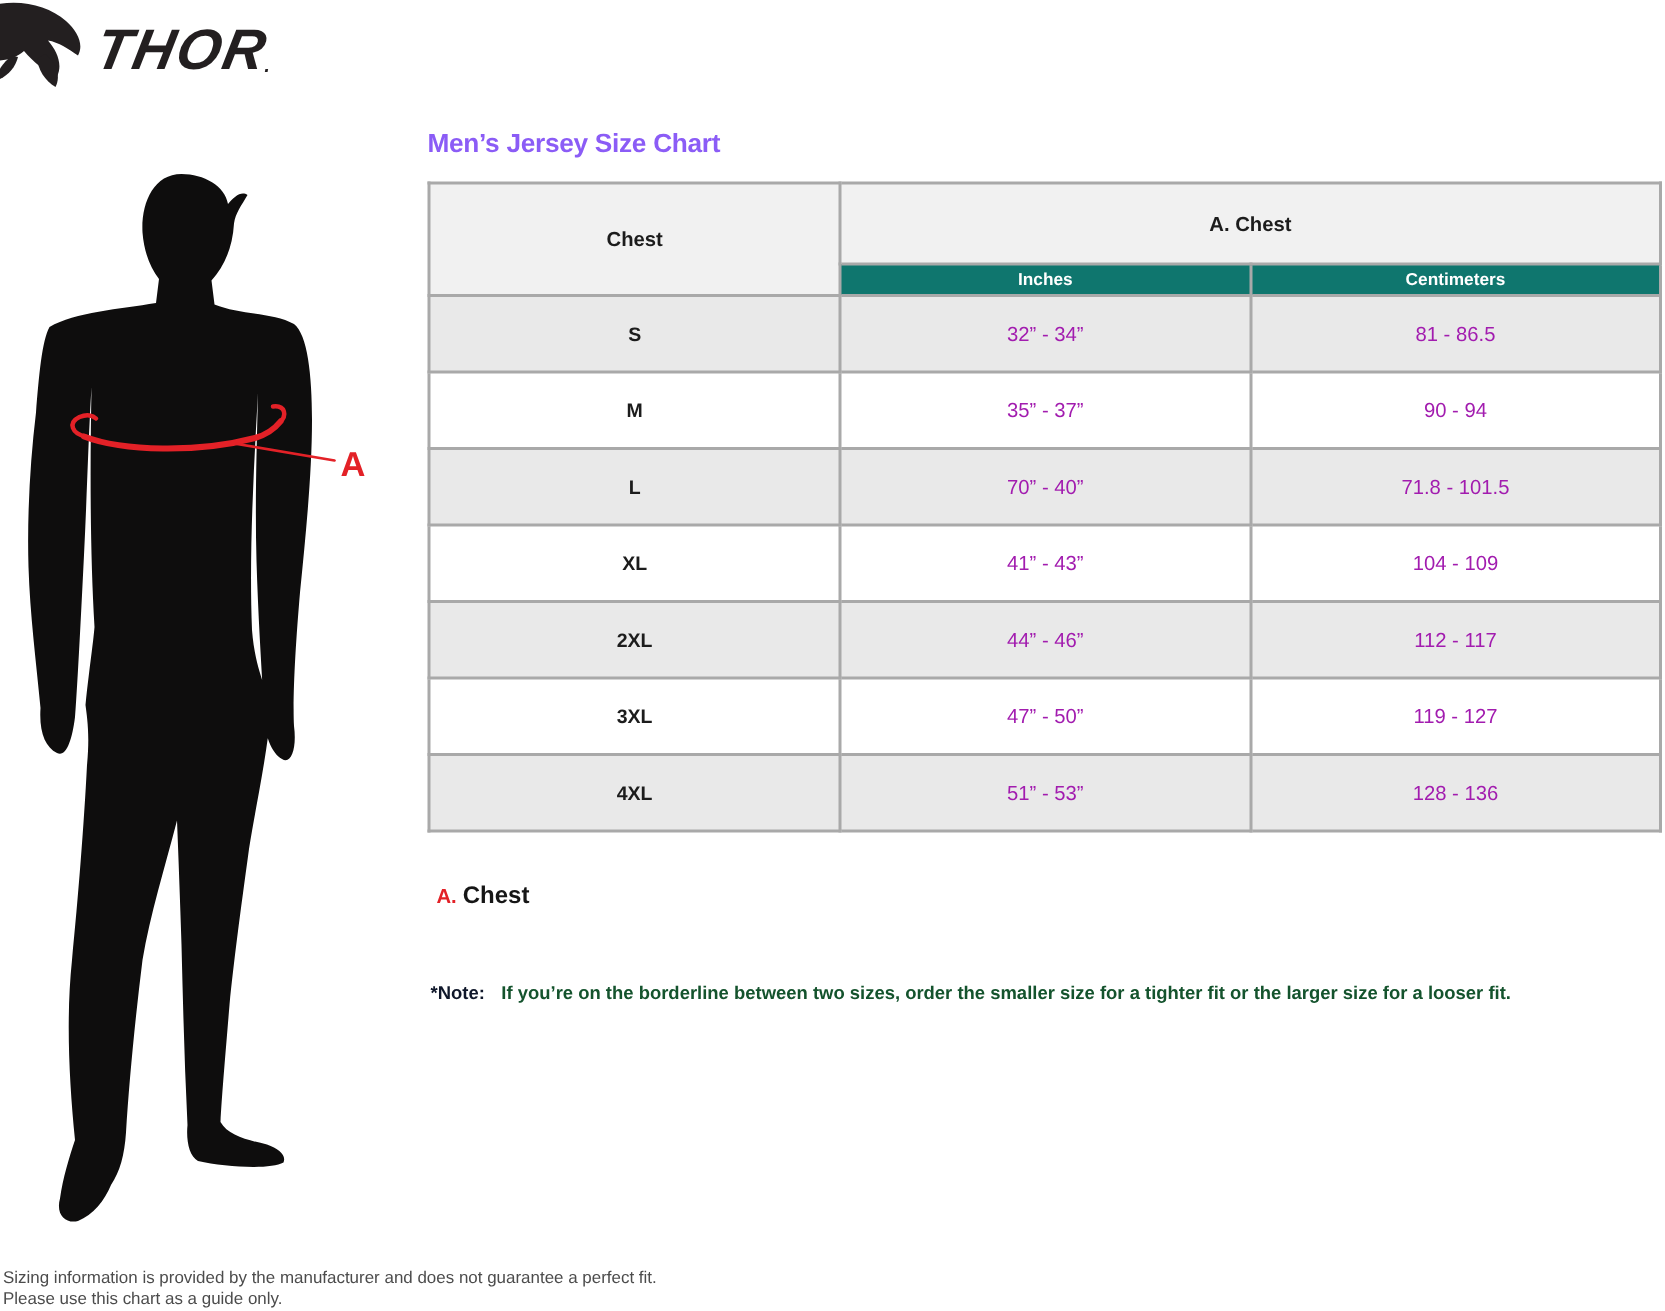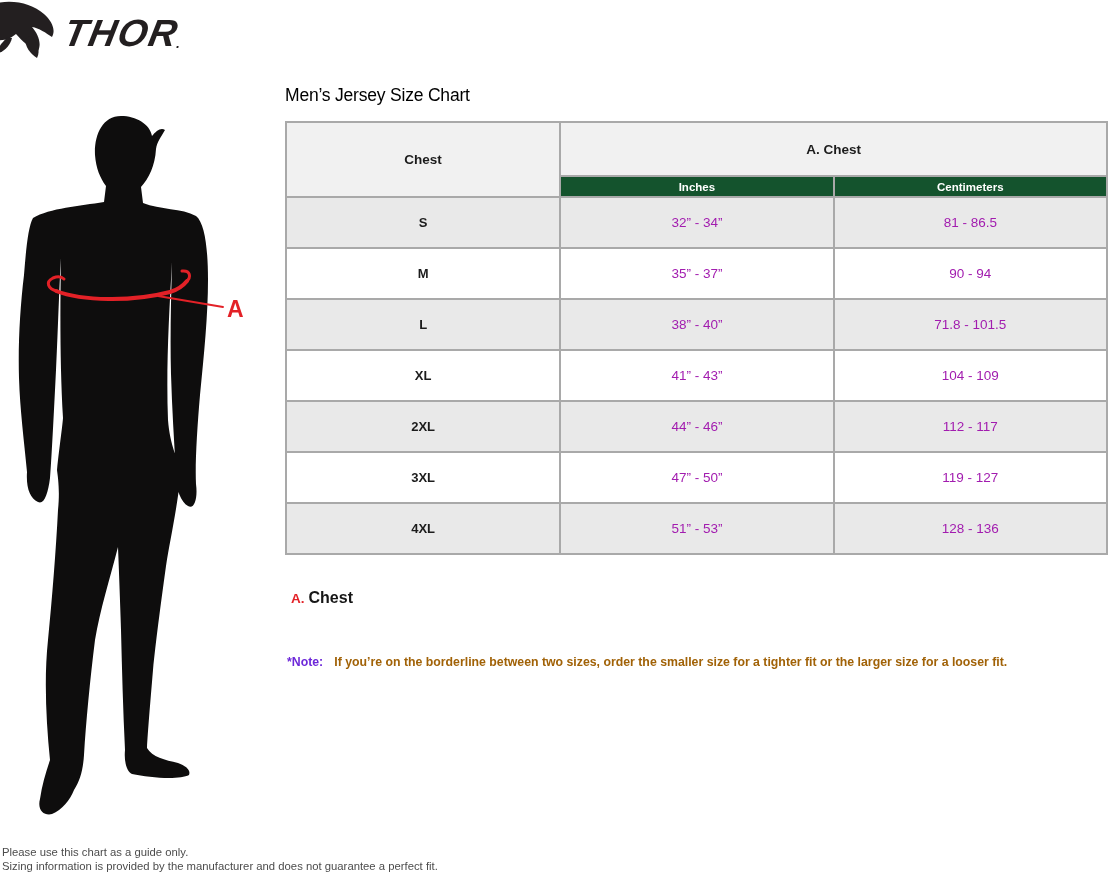--- a/index.html
+++ b/index.html
@@ -7,40 +7,40 @@
     font-family:"Liberation Sans","DejaVu Sans",sans-serif; }
 
   
   .logo { position:absolute; left:0; top:0; width:190px; height:64px; }
 
   
   .figure-wrap { position:absolute; left:0; top:110px; width:260px; height:712px; }
 
   
   .content { position:absolute; left:285px; top:85px; width:823px; }
-  .section-title { font-size:17.5px; font-weight:400; color:#000000; letter-spacing:-0.2px; margin-bottom:15px; }
+  .section-title { font-size:17.5px; font-weight:700; color:#8b5cf6; letter-spacing:-0.2px; margin-bottom:15px; }
 
   table.size-chart { width:100%; border-collapse:collapse; table-layout:fixed; }
   table.size-chart th, table.size-chart td { border:2px solid #a9a9a9; text-align:center; vertical-align:middle; }
   th.hdr { background:#f1f1f1; font-size:13.5px; font-weight:700; color:#1c1c1c; height:54px; }
-  th.sub { background:#14532d; color:#ffffff; font-size:11.5px; font-weight:700; height:21px; padding:2px 12px; }
+  th.sub { background:#0f766e; color:#ffffff; font-size:11.5px; font-weight:700; height:21px; padding:2px 12px; }
   td.size-cell { font-weight:700; font-size:13px; color:#1c1c1c; height:51px; background:inherit; }
   td.val-cell { font-size:13.5px; color:#a21caf; height:51px; background:inherit; }
   tbody tr:nth-child(odd)  { background:#e9e9e9; }
   tbody tr:nth-child(even) { background:#ffffff; }
 
   .measure-section { margin-top:34px; }
   .measure-item { margin-top:16px; margin-left:6px; }
   .measure-letter { color:#e32127; font-weight:700; font-size:13.5px; }
   .measure-label  { color:#161616; font-weight:700; font-size:16px; margin-left:4px; }
   .measure-desc   { margin-top:4px; width:378px; font-size:11.6px; line-height:15px; color:#3f3f3f; }
 
   .note-row { margin-top:48px; margin-left:2px; font-size:12.3px; font-weight:700; }
-  .note-prefix { color:#6d28d9; }
-  .note-text { color:#a16207; margin-left:11px; }
+  .note-prefix { color:#0f172a; }
+  .note-text { color:#14532d; margin-left:11px; }
 
   .footer { position:absolute; left:2px; top:846px; font-size:11.3px; line-height:13.8px; color:#4c4c4c; }
 </style>
 </head>
 <body>
 
 <svg class="logo" viewBox="0 0 190 64" aria-hidden="true">
   <g fill="#231f20">
     <path d="M -14,6 C 8,-2 30,2 44,14 C 52,21 56,30 52,37 C 46,33 39,28 32,27 C 38,34 42,43 38,51
              C 30,48 22,41 16,34 C 9,40 0,42 -14,39 Z"></path>
@@ -141,21 +141,21 @@
         <td class="val-cell">32” - 34”</td>
         <td class="val-cell">81 - 86.5</td>
       </tr>
       <tr>
         <td class="size-cell">M</td>
         <td class="val-cell">35” - 37”</td>
         <td class="val-cell">90 - 94</td>
       </tr>
       <tr>
         <td class="size-cell">L</td>
-        <td class="val-cell">38” - 40”</td>
+        <td class="val-cell">70” - 40”</td>
         <td class="val-cell">71.8 - 101.5</td>
       </tr>
       <tr>
         <td class="size-cell">XL</td>
         <td class="val-cell">41” - 43”</td>
         <td class="val-cell">104 - 109</td>
       </tr>
       <tr>
         <td class="size-cell">2XL</td>
         <td class="val-cell">44” - 46”</td>
@@ -180,15 +180,15 @@
     </div>
   </div>
 
   <div class="note-row">
     <span class="note-prefix">*Note:</span><span class="note-text">If you’re on the borderline between two sizes, order the smaller size for a tighter fit or the larger size for a looser fit.</span>
   </div>
 
 </div>
 
 <div class="footer">
+  <div>Sizing information is provided by the manufacturer and does not guarantee a perfect fit.</div>
   <div>Please use this chart as a guide only.</div>
-  <div>Sizing information is provided by the manufacturer and does not guarantee a perfect fit.</div>
 </div>
 
 </body></html>

